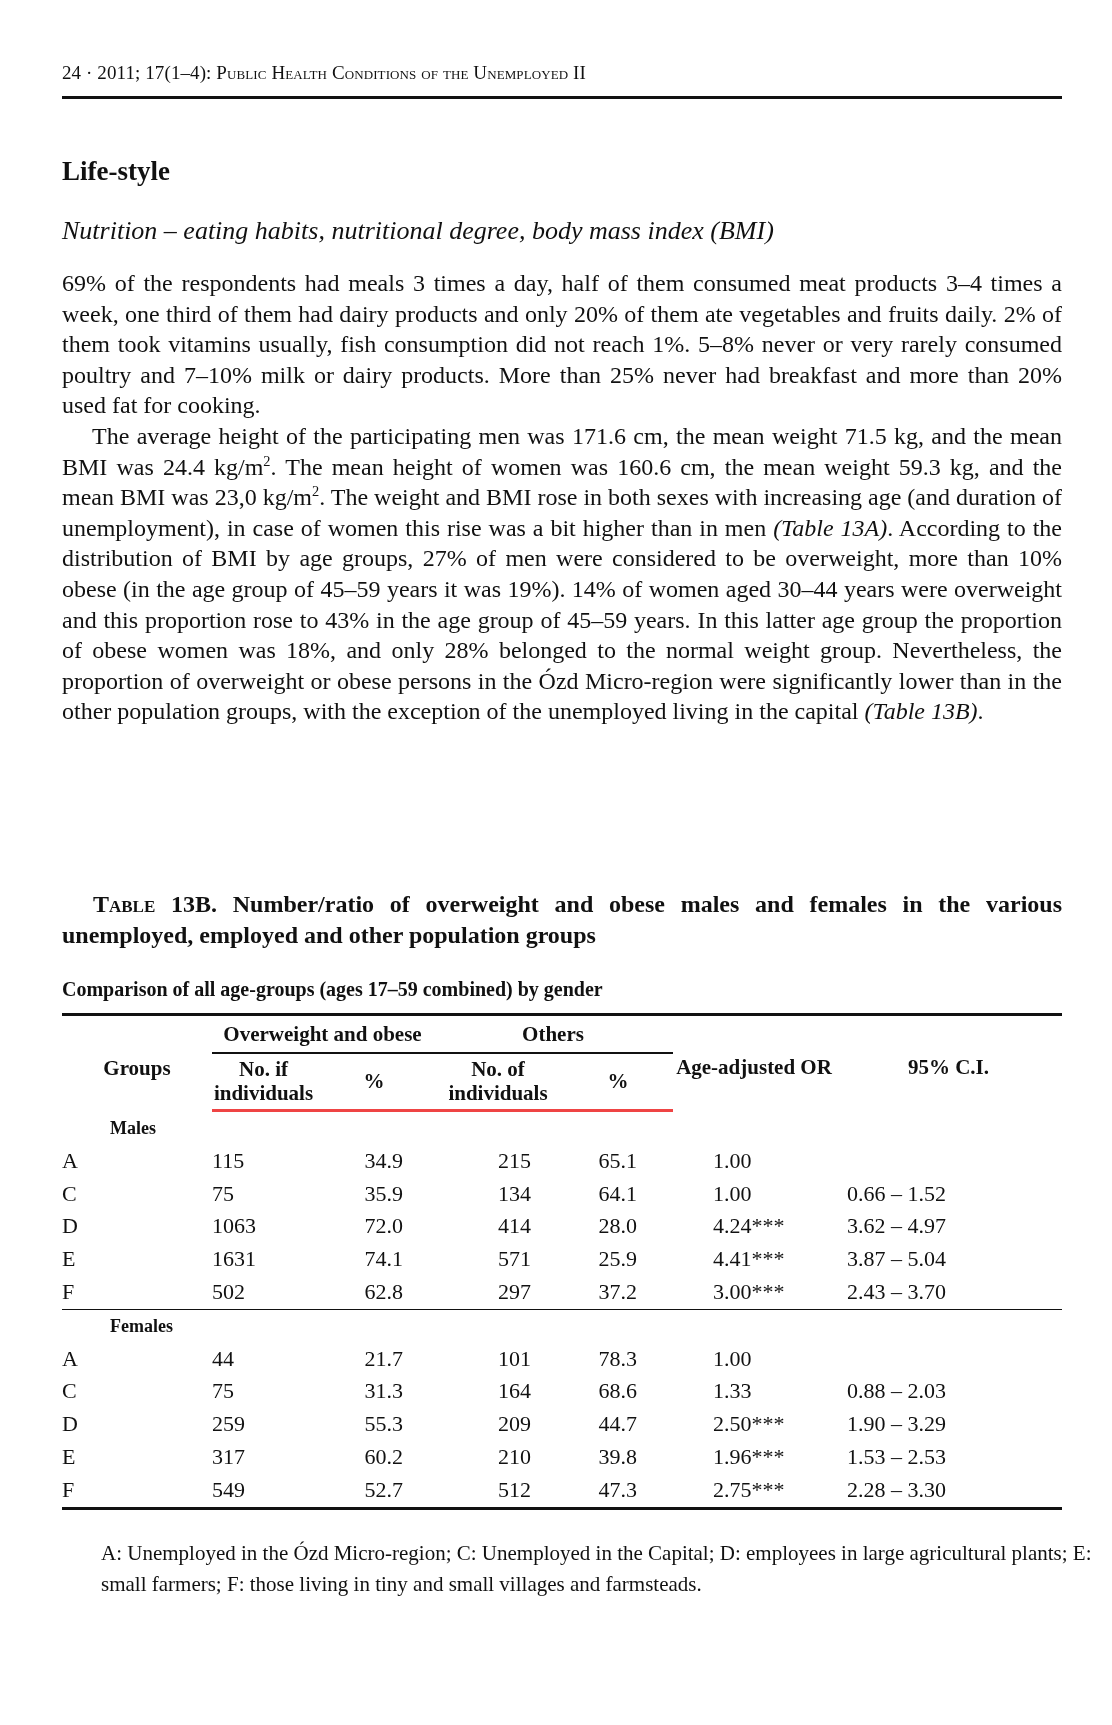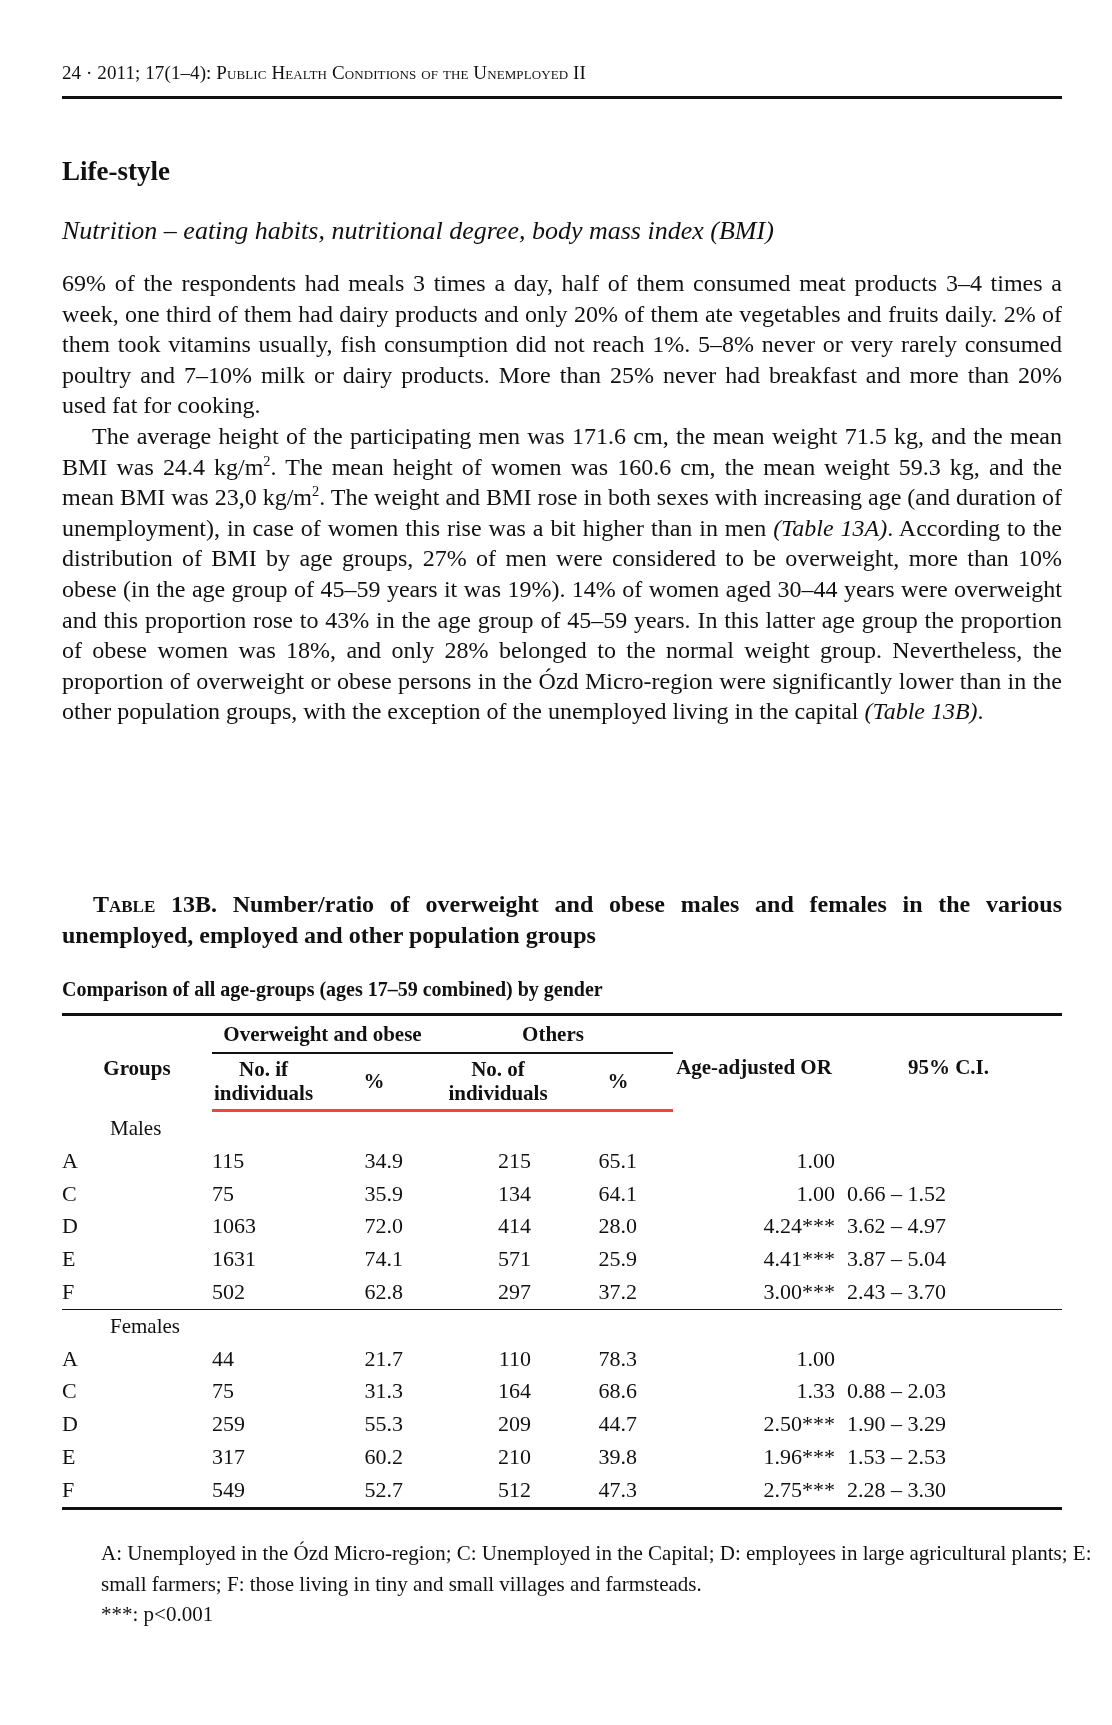--- a/index.html
+++ b/index.html
@@ -20,23 +20,23 @@
   .table-subcaption { position: absolute; top: 978px; left: 0; font-size: 20px; font-weight: bold; }
   table.data { position: absolute; top: 1013px; left: 0; width: 1000px; border-collapse: collapse; font-size: 22px; }
   table.data th { font-weight: bold; font-size: 21px; line-height: 24px; padding: 0; }
   table.data thead tr.top th { border-top: 3px solid #111; }
   table.data thead tr.bottom th { border-bottom: 3px solid #ef4444; }
   .span-rule { border-bottom: 2px solid #111; }
   table.data td { padding: 0; height: 32.8px; line-height: 32.8px; }
   td.group { text-align: left; }
   td.num1 { text-align: left; padding-right: 0; }
   td.num2 { text-align: right; }
-  td.or { text-align: right; padding-left: 40px !important; }
+  td.or { text-align: left; padding-left: 40px !important; }
   td.ci { text-align: left; padding-left: 12px !important; }
-  tr.subhead td { font-weight: normal; font-size: 21px; padding-left: 48px !important; height: 32px; }
+  tr.subhead td { font-weight: bold; font-size: 18px; padding-left: 48px !important; height: 32px; }
   tr.sep td { border-top: 1.5px solid #111; }
   tr.last td { border-bottom: 3px solid #111; }
   .footnote { position: absolute; top: 1538px; left: 0; width: 1000px; font-size: 21px; line-height: 30.5px; margin-left: 39px; }
   .footnote p { margin: 0; }
 </style>
 </head>
 <body>
 
 <div class="page">
 
@@ -134,21 +134,21 @@
           <td class="or">3.00***</td>
           <td class="ci">2.43 – 3.70</td>
         </tr>
         <tr class="subhead sep">
           <td colspan="7">Females</td>
         </tr>
         <tr>
           <td class="group">A</td>
           <td class="num1" style="padding-right:12px">44</td>
           <td class="num2" style="padding-right:30px">21.7</td>
-          <td class="num2" style="padding-right:32px">110</td>
+          <td class="num2" style="padding-right:32px">101</td>
           <td class="num2" style="padding-right:36px">78.3</td>
           <td class="or">1.00</td>
           <td class="ci"></td>
         </tr>
         <tr>
           <td class="group">C</td>
           <td class="num1" style="padding-right:12px">75</td>
           <td class="num2" style="padding-right:30px">31.3</td>
           <td class="num2" style="padding-right:32px">164</td>
           <td class="num2" style="padding-right:36px">68.6</td>
@@ -180,15 +180,14 @@
           <td class="num2" style="padding-right:32px">512</td>
           <td class="num2" style="padding-right:36px">47.3</td>
           <td class="or">2.75***</td>
           <td class="ci">2.28 – 3.30</td>
         </tr>
       </tbody>
   </table>
 
   <div class="footnote">
     <p>A: Unemployed in the Ózd Micro-region; C: Unemployed in the Capital; D: employees in large agricultural plants; E: small farmers; F: those living in tiny and small villages and farmsteads.</p>
-    <p>***: p&lt;0.001</p>
   </div>
 </div>
 
 </body></html>

